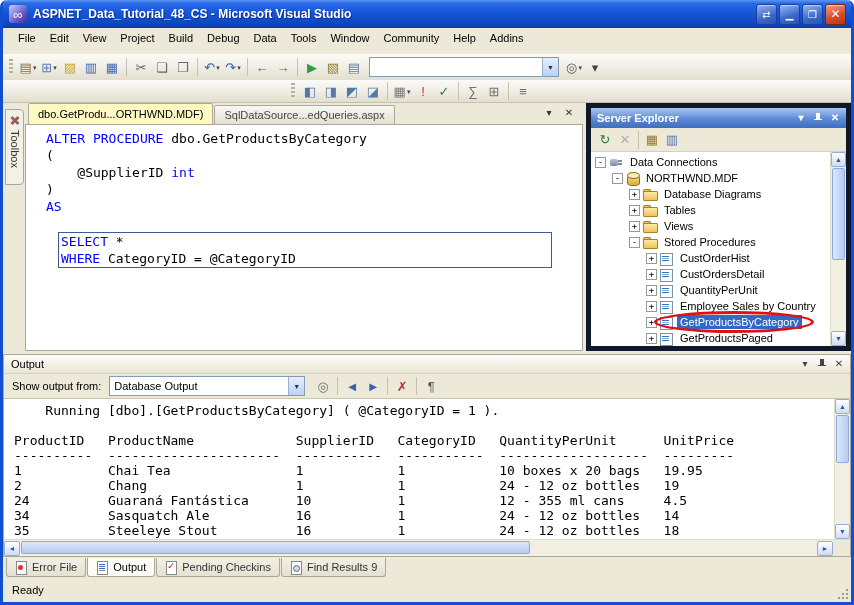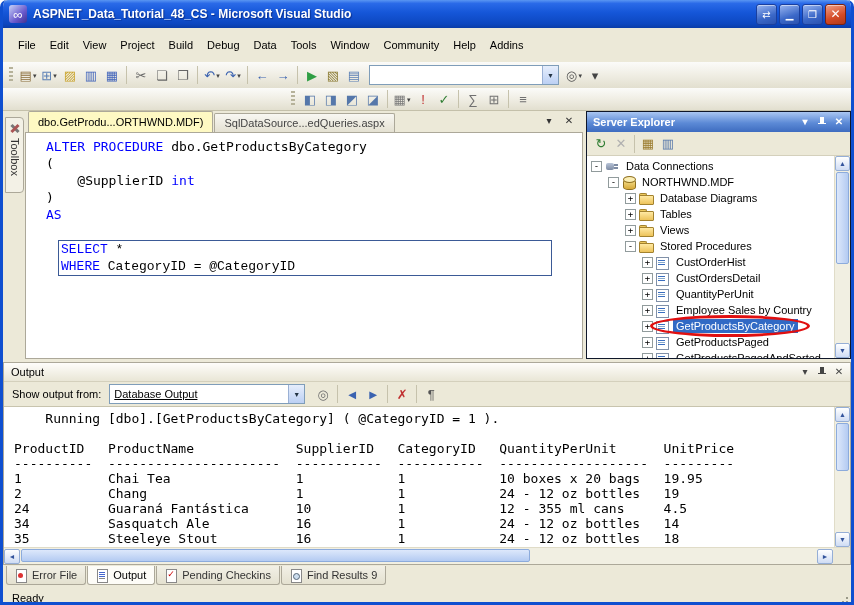--- a/index.html
+++ b/index.html
@@ -10,21 +10,21 @@
 
   
   .titlebar{height:28px;flex:none;background:linear-gradient(180deg,#5a96f2 0%,#2a6ae8 12%,#1556d8 45%,#0d47c0 85%,#0a3da8 100%);display:flex;align-items:center;padding:0 5px 0 6px;border-radius:5px 5px 0 0;}
   .vs-logo{width:18px;height:18px;margin-right:6px;border-radius:3px;background:linear-gradient(135deg,#c8d4f8,#6a5acd 60%,#403090);color:#fff;font-size:13px;display:flex;align-items:center;justify-content:center;flex:none;}
   .title-text{color:#fff;font-weight:bold;font-size:12px;text-shadow:1px 1px 1px #0a3090;flex:1;white-space:nowrap;overflow:hidden;}
   .title-buttons{display:flex;flex:none;}
   .tbtn{width:21px;height:21px;border-radius:3px;display:flex;align-items:center;justify-content:center;color:#fff;font-size:10px;border:1px solid #1a3f9e;background:linear-gradient(160deg,#9ab6f0,#3b68c8 60%,#2a52b0);box-shadow:inset 0 1px 0 rgba(255,255,255,.5);margin-left:2px;}
   .tbtn.red{background:linear-gradient(160deg,#f0a088,#d44a26 60%,#b03a1a);border-color:#7c2210;font-size:12px;}
 
   
-  .menubar{height:34px;flex:none;background:#ece9d8;display:flex;align-items:center;padding-left:8px;}
+  .menubar{height:26px;flex:none;background:#ece9d8;display:flex;padding-left:8px;}
   .menu-item{padding:4px 7px;white-space:nowrap;}
   .toolbar{flex:none;background:linear-gradient(#fbfbf9,#f1efe6 45%,#e2dfcf);display:flex;align-items:center;padding-left:4px;}
   .tb1{height:26px;}
   .tb2{height:23px;border-bottom:1px solid #c4c0aa;}
   .tb2-spacer{width:282px;height:100%;flex:none;}
   .tb-grip{width:4px;height:16px;margin:0 5px 0 2px;background:repeating-linear-gradient(180deg,#b6b29a 0 2px,transparent 2px 4px);flex:none;}
   .tb-group{display:flex;align-items:center;gap:1px;}
   .tb-btn{height:20px;min-width:20px;padding:0 1px;display:flex;align-items:center;justify-content:center;border-radius:2px;font-size:13px;line-height:1;cursor:default;}
   .tb-btn .glyph{display:inline-block;}
   .tb-btn .dd{font-size:7px;color:#444;margin-left:1px;}
@@ -46,25 +46,25 @@
   .doc-tabs{height:21px;flex:none;display:flex;align-items:flex-end;padding-left:3px;}
   .doc-tab{height:19px;display:flex;align-items:center;padding:0 9px;border:1px solid #aca899;border-bottom:none;background:linear-gradient(#f8f7f2,#e4e1d2);color:#444;margin-right:1px;border-radius:2px 2px 0 0;white-space:nowrap;}
   .doc-tab.active{background:#fef9c3;height:21px;color:#000;position:relative;z-index:2;}
   .doc-tabs-right{margin-left:auto;display:flex;align-items:center;gap:6px;padding:0 7px 4px 0;color:#333;}
   .doc-tabs-right .hbtn{color:#333;}
   .code-area{flex:1;background:#fff;border:1px solid #aca899;border-top-color:#aca899;font-family:"DejaVu Sans Mono",monospace;font-size:13px;line-height:17px;padding:5px 0 0 20px;overflow:hidden;}
   .code-line{white-space:pre;height:17px;}
   .seg-kw{color:var(--kw-color,#0000ff);}
   .seg-plain{color:#000;}
   .code-box{border:1px solid #3b5a96;width:494px;margin-left:12px;}
-  .code-box .code-line{padding-left:2px;font-family:Liberation Mono, monospace;}
+  .code-box .code-line{padding-left:2px;}
 
   .vsplit{width:3px;flex:none;background:#ece9d8;}
 
-  .server-explorer{flex:1;display:flex;flex-direction:column;border:1px solid #0f172a;background:#fff;}
+  .server-explorer{flex:1;display:flex;flex-direction:column;border:5px solid #0f172a;background:#fff;}
   .tool-header{height:20px;flex:none;background:linear-gradient(180deg,#aac6f2,#5c8ad6 55%,#3e6cc0);display:flex;align-items:center;color:#fff;font-weight:bold;padding:0 4px 0 6px;}
   .tool-header .htitle{flex:1;white-space:nowrap;overflow:hidden;}
   .hicons{display:flex;gap:3px;align-items:center;}
   .hbtn{width:14px;height:14px;display:flex;align-items:center;justify-content:center;font-size:10px;line-height:1;cursor:default;}
   .tool-header .hbtn{color:#fff;}
   .pin-icon{width:12px;height:12px;position:relative;display:inline-block;}
   .pin-icon::before{content:"";position:absolute;left:4px;top:1px;width:4px;height:6px;background:currentColor;}
   .pin-icon::after{content:"";position:absolute;left:2px;top:7px;width:8px;height:1px;background:currentColor;box-shadow:3px 2px 0 -2px currentColor,3px 3px 0 -2px currentColor;}
   .se-toolbar{height:24px;flex:none;background:#ece9d8;display:flex;align-items:center;padding-left:4px;border-bottom:1px solid #d4d0bc;}
   .tree-wrap{flex:1;display:flex;background:#fff;overflow:hidden;}
@@ -103,21 +103,21 @@
   .hsplit{height:3px;flex:none;background:#ece9d8;}
 
   
   .output-panel{height:203px;flex:none;display:flex;flex-direction:column;border:1px solid #aca899;background:#ece9d8;}
   .output-header{height:19px;flex:none;display:flex;align-items:center;padding:0 4px 0 7px;background:linear-gradient(#fefdfa,#e9e6d6);border-bottom:1px solid #d4d0bc;}
   .output-header .htitle{flex:1;}
   .output-header .hbtn{color:#444;}
   .output-toolbar{height:25px;flex:none;display:flex;align-items:center;padding-left:8px;gap:2px;border-bottom:1px solid #c8c4ae;background:#ece9d8;}
   .output-label{margin-right:6px;white-space:nowrap;}
   .output-combo{width:196px;height:20px;background:#fff;border:1px solid #7f9db9;display:flex;align-items:center;margin-right:6px;flex:none;}
-  .output-combo .combo-text{flex:1;padding-left:4px;text-decoration:underline;}
+  .output-combo .combo-text{flex:1;padding-left:4px;}
   .output-body{flex:1;display:flex;background:#fff;overflow:hidden;}
   .output-text{flex:1;font-family:"DejaVu Sans Mono",monospace;font-size:13px;line-height:15px;padding:4px 0 0 10px;overflow:hidden;}
   .output-line{white-space:pre;height:15px;min-height:15px;}
 
   
   .bottom-tabs{height:21px;flex:none;background:#ece9d8;display:flex;align-items:flex-start;padding:1px 0 0 3px;gap:1px;}
   .btab{height:19px;display:flex;align-items:center;gap:4px;padding:0 8px;border:1px solid #aca899;border-top:none;background:linear-gradient(#f2f0e6,#e4e1d0);color:#333;border-radius:0 0 3px 3px;white-space:nowrap;}
   .btab.active{background:#fdfcf7;color:#000;}
   .bti{width:13px;height:13px;position:relative;flex:none;}
   .bti::before{content:"";position:absolute;left:1px;top:0;width:9px;height:12px;background:#fff;border:1px solid #888;}

